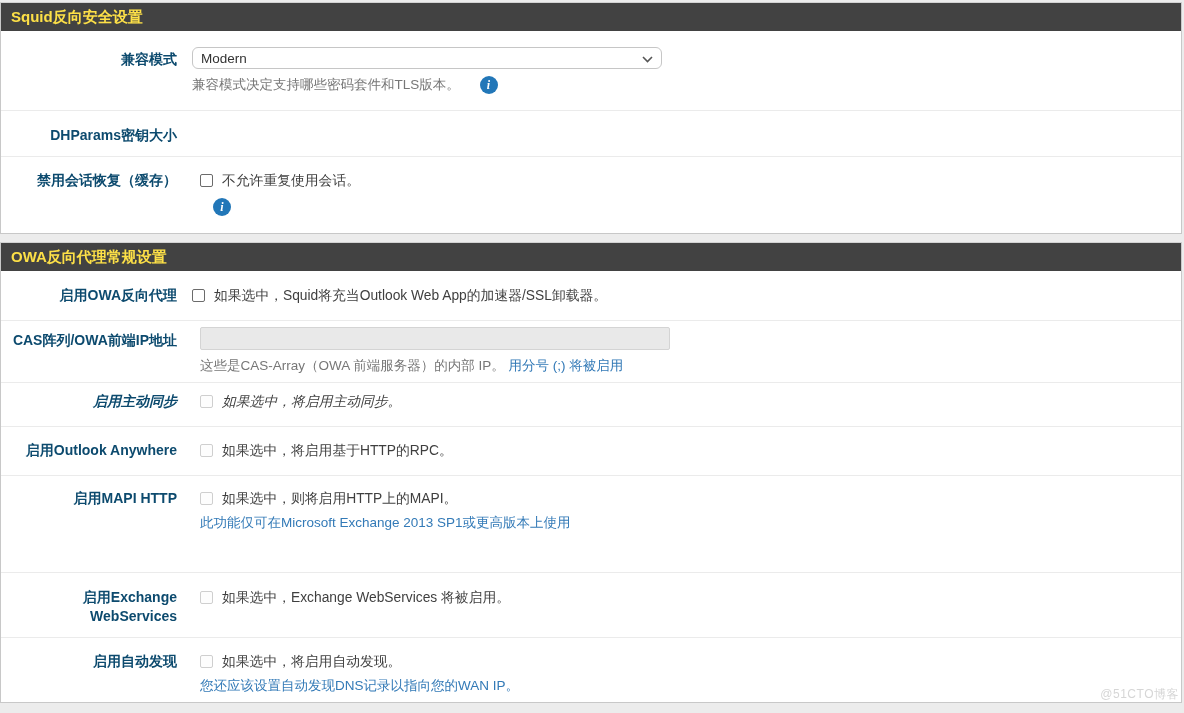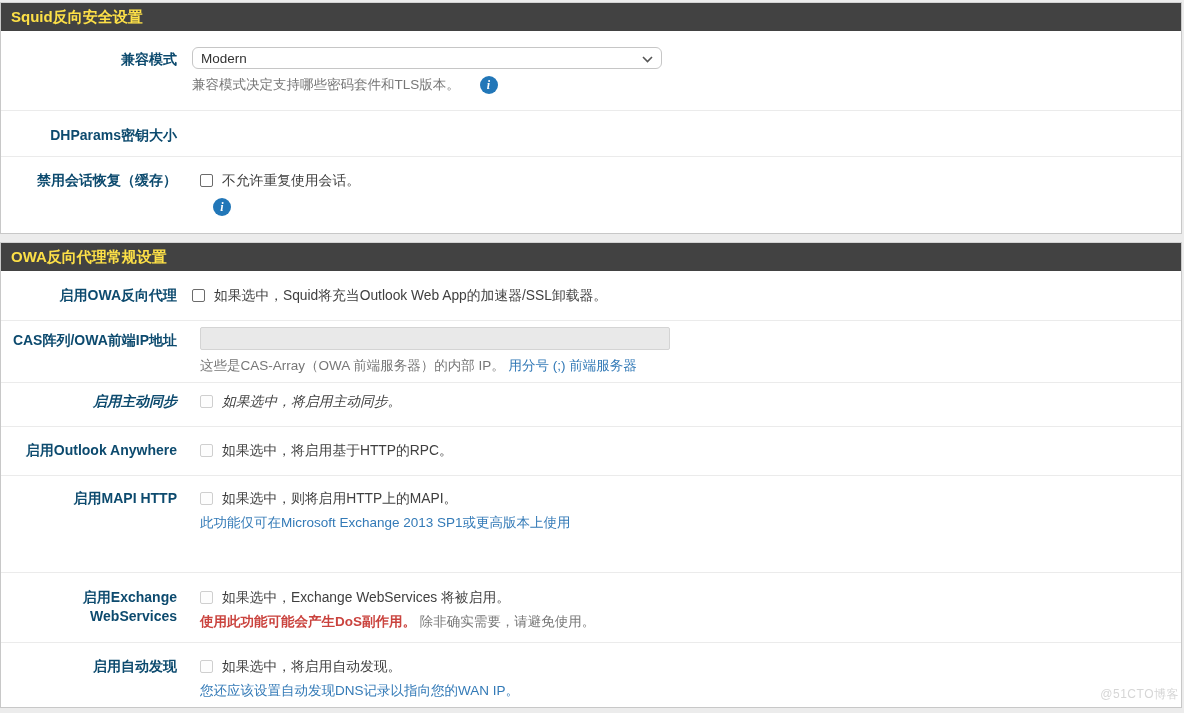--- a/index.html
+++ b/index.html
@@ -172,21 +172,21 @@
       </label>
     </div>
   </div>
 
   <div class="form-row r-cas">
     <div class="label-col">CAS阵列/OWA前端IP地址</div>
     <div class="ctrl-col">
       <input type="text" class="text-input" disabled="" value="" style="">
       <div class="help-line">
         <span class="muted">这些是CAS-Array（OWA 前端服务器）的内部 IP。</span>
-        <span class="link">用分号 (;) 前端服务器</span>
+        <span class="link">用分号 (;) 将被启用</span>
       </div>
     </div>
   </div>
 
   <div class="form-row r-sync">
     <div class="label-col">启用主动同步</div>
     <div class="ctrl-col">
       <label class="cb-line">
         <span class="cb disabled"></span>
         <span class="cb-text">如果选中，将启用主动同步。</span>
@@ -217,24 +217,20 @@
     </div>
   </div>
 
   <div class="form-row r-ews">
     <div class="label-col">启用Exchange WebServices</div>
     <div class="ctrl-col">
       <label class="cb-line">
         <span class="cb disabled"></span>
         <span class="cb-text">如果选中，Exchange WebServices 将被启用。</span>
       </label>
-      <div class="sub-line">
-        <span class="danger">使用此功能可能会产生DoS副作用。</span>
-        <span class="muted">除非确实需要，请避免使用。</span>
-      </div>
     </div>
   </div>
 
   <div class="form-row r-auto">
     <div class="label-col">启用自动发现</div>
     <div class="ctrl-col">
       <label class="cb-line">
         <span class="cb disabled"></span>
         <span class="cb-text">如果选中，将启用自动发现。</span>
       </label>

